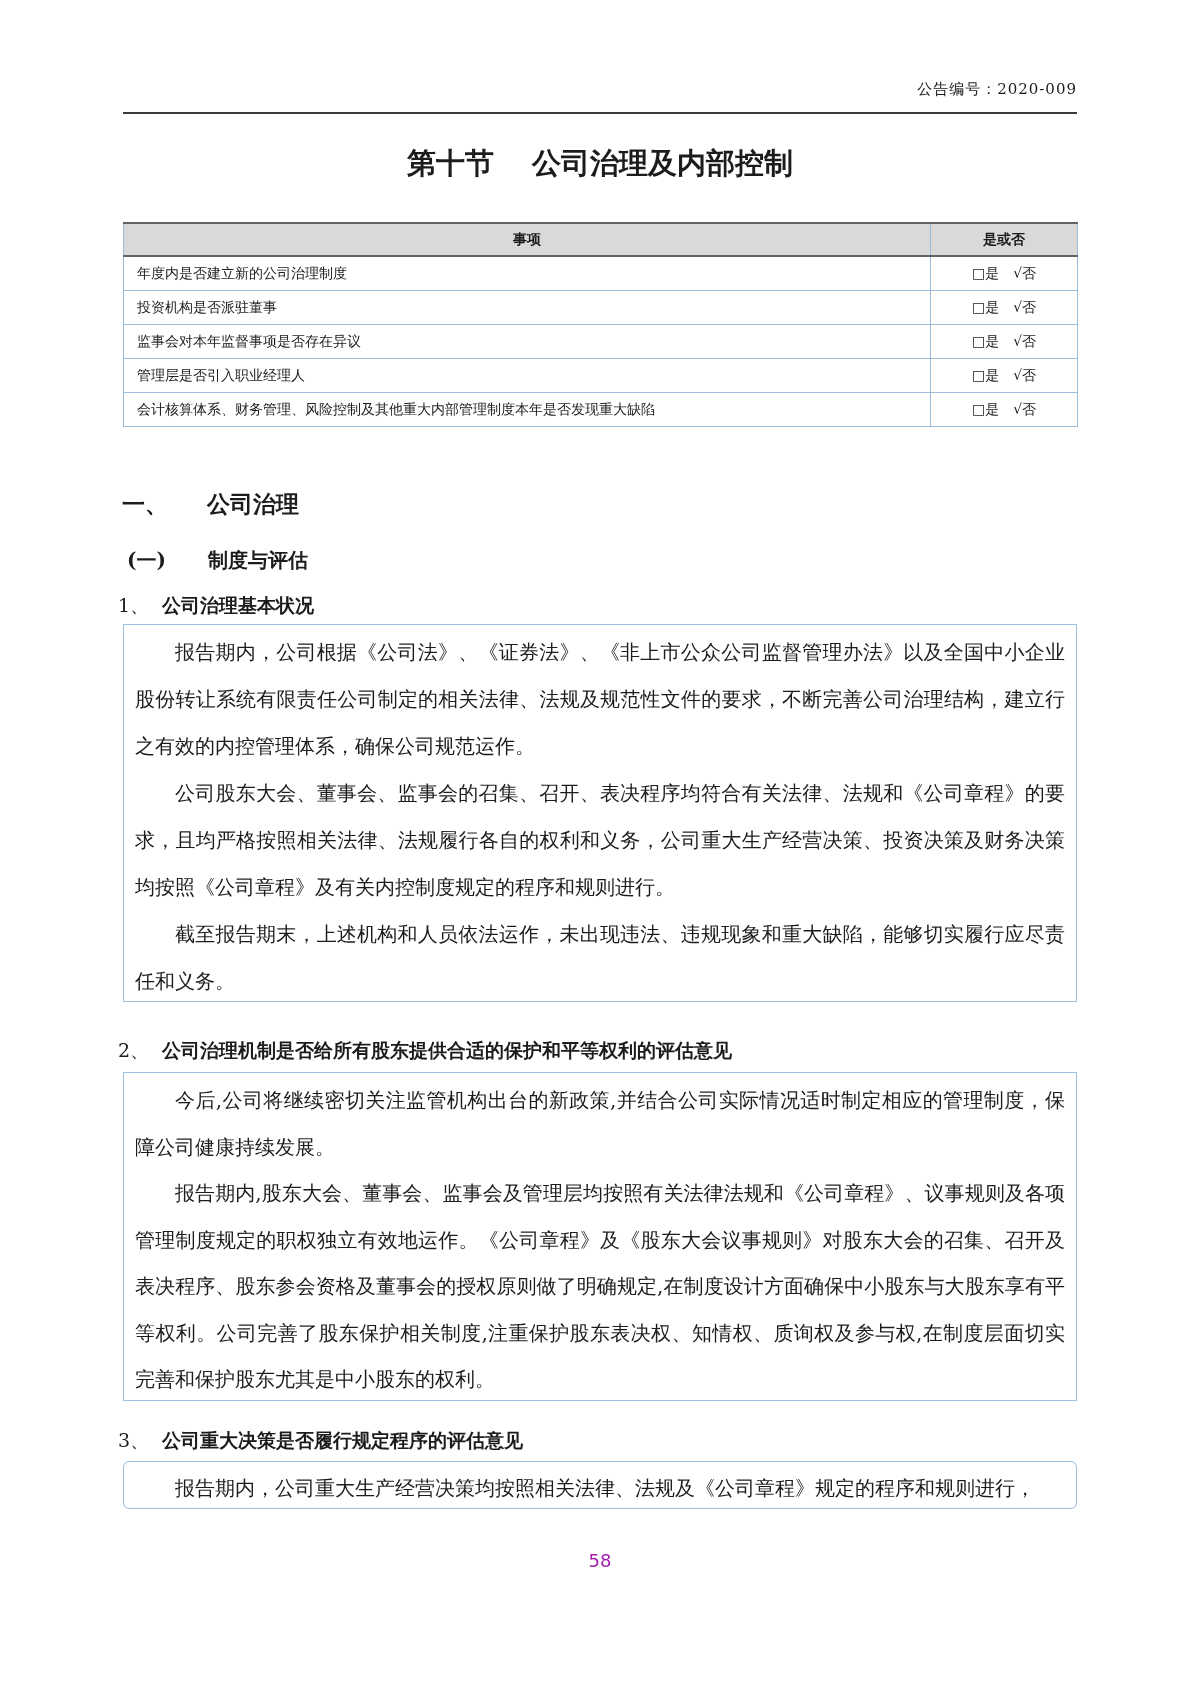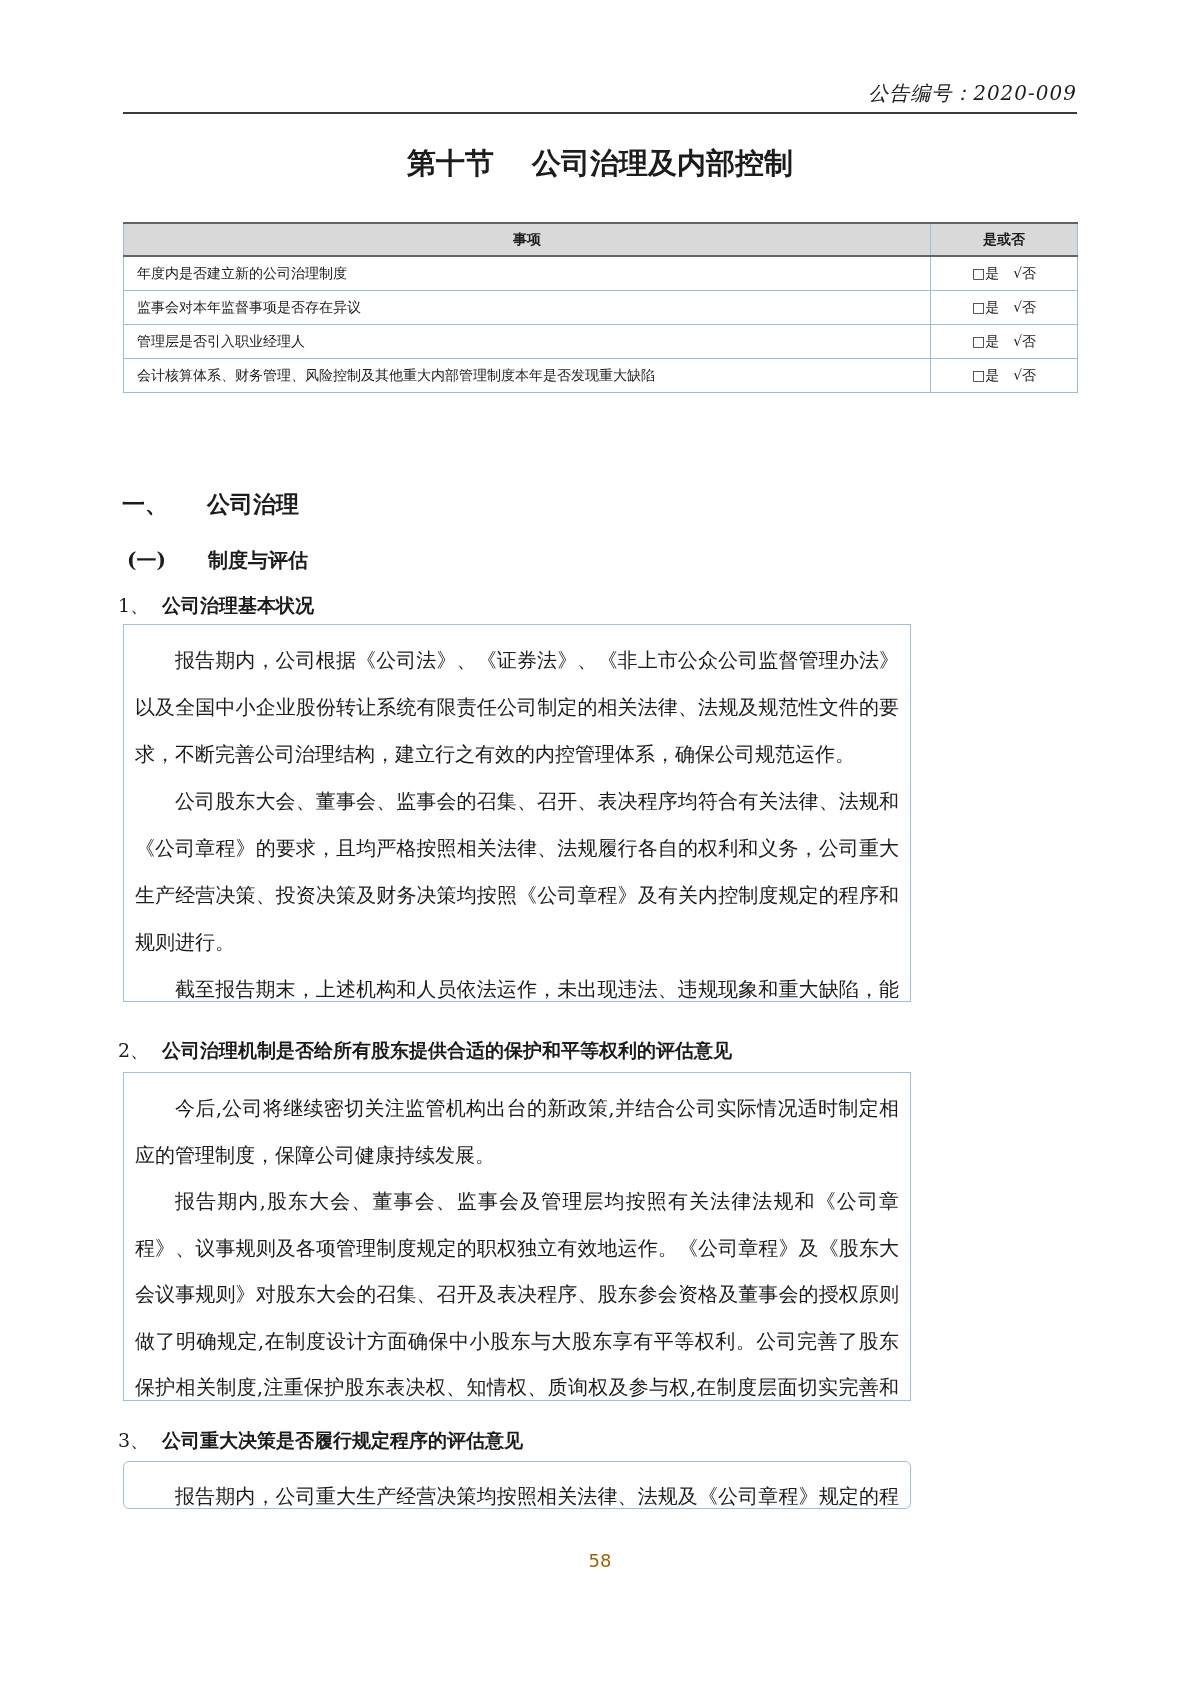--- a/index.html
+++ b/index.html
@@ -7,21 +7,21 @@
     position:relative;
     width:1200px; height:1697px;
     margin:0 auto;
     background:#ffffff;
     font-family:"DejaVu Serif","Liberation Serif",serif;
     color:#1c1c1c;
     overflow:hidden;
   }
   .announcement {
     position:absolute; top:80px; right:123px;
-    font-size:20px; letter-spacing:1px;font-style:italic;
+    font-size:15px; letter-spacing:1px;
   }
   .rule {
     position:absolute; top:112px; left:123px; right:123px;
     height:2px; background:#3a3a3a;
   }
   .doc-title {
     position:absolute; top:144px; left:0; width:100%;
     text-align:center; font-weight:bold; font-size:29px;
   }
   .doc-title .t1 { margin-right:38px; }
@@ -63,37 +63,37 @@
     position:absolute; left:118px;
     font-size:19px; font-weight:bold; display:flex;
   }
   .h-item .num { width:44px; font-weight:normal; }
   .h-item .lbl { flex:1; }
   .h-item1 { top:593px; }
   .h-item2 { top:1038px; }
   .h-item3 { top:1428px; }
 
   .tbox {
-    position:absolute; left:123px; width:788px;
+    position:absolute; left:123px; width:954px;
     border:1px solid #9cc0de;
     box-sizing:border-box;
-    padding:12px 11px;
+    padding:4px 11px;
     font-size:20px; text-align:justify;
     overflow:hidden;
   }
   .tbox p { margin:0; text-indent:2em; }
   .box1 { top:624px;  height:378px; line-height:47px; }
   .box2 { top:1072px; height:329px; line-height:46.5px; }
   .box3 { top:1461px; height:48px;  line-height:45px;border-radius:6px; }
 
   .pagenum {
     position:absolute; top:1550px; left:0; width:100%;
     text-align:center; font-size:18px;
     font-family:"DejaVu Sans","Liberation Sans",sans-serif;
-    color:#a16207;
+    color:#a21caf;
   }
 </style>
 </head>
 <body>
 
 <div class="page">
 
   <div class="announcement">公告编号：2020-009</div>
   <div class="rule"></div>
 
@@ -108,20 +108,24 @@
       </colgroup>
     <thead>
       <tr>
         <th>事项</th>
         <th>是或否</th>
       </tr>
     </thead>
     <tbody>
       <tr>
         <td class="item">年度内是否建立新的公司治理制度</td>
+        <td class="yesno"><span class="yes">□是</span><span class="no">√否</span></td>
+      </tr>
+      <tr>
+        <td class="item">投资机构是否派驻董事</td>
         <td class="yesno"><span class="yes">□是</span><span class="no">√否</span></td>
       </tr>
       <tr>
         <td class="item">监事会对本年监督事项是否存在异议</td>
         <td class="yesno"><span class="yes">□是</span><span class="no">√否</span></td>
       </tr>
       <tr>
         <td class="item">管理层是否引入职业经理人</td>
         <td class="yesno"><span class="yes">□是</span><span class="no">√否</span></td>
       </tr>

